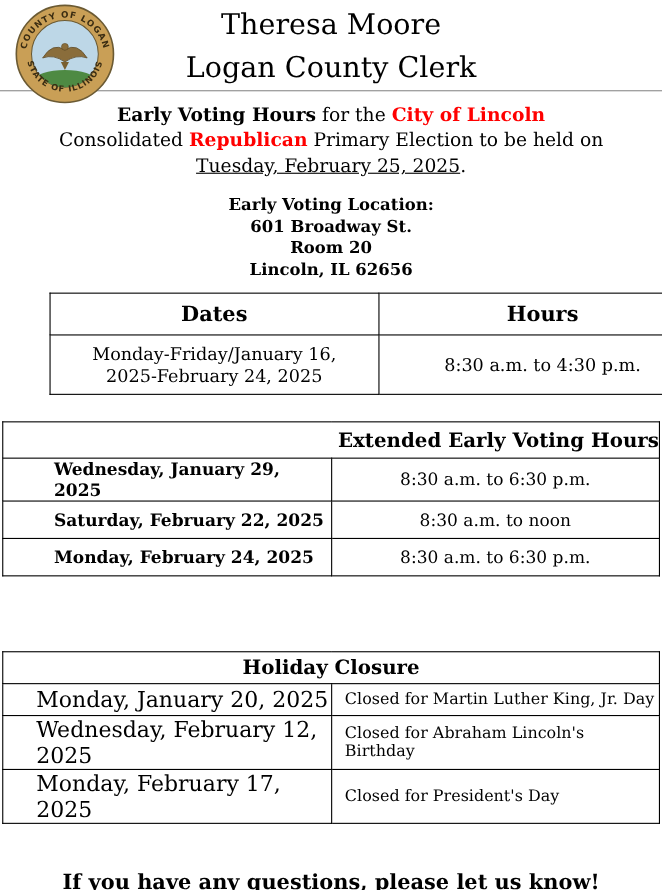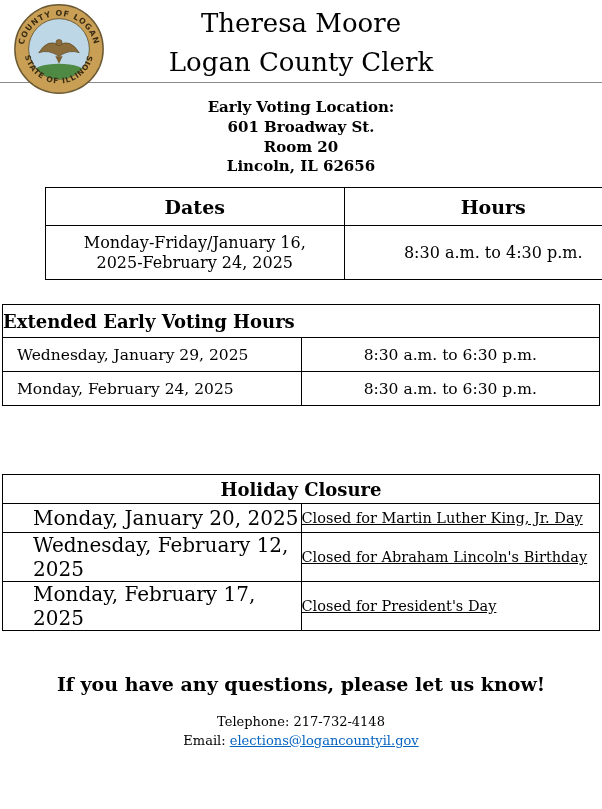--- a/index.html
+++ b/index.html
@@ -65,34 +65,34 @@
     height: 38px; width: 50%;
   }
   .main-table td {
     height: 54px; text-align: center; font-size: 16px; vertical-align: middle;
   }
   .date-wrap { max-width: 225px; margin: 0 auto; line-height: 1.25; text-align: center; }
 
   
   .ext-table { margin-top: 24px; }
   .ext-table .title-row td {
-    font-size: 18px; font-weight: bold; text-align: left; height: 33px;
+    font-size: 18px; font-weight: bold; text-align: right; height: 33px;
   }
   .ext-table .data-row td { height: 34px; font-size: 15.5px; vertical-align: middle; }
-  .ext-table .data-row td:first-child { padding-left: 14px; width: 50%; }
+  .ext-table .data-row td:first-child { padding-left: 46px; width: 50%; font-weight: bold; }
   .ext-table .data-row td:last-child { text-align: center; width: 50%; }
 
   
   .hol-table { margin-top: 68px; }
   .hol-table .title-row td {
     font-size: 18px; font-weight: bold; text-align: center; height: 29px;
   }
   .hol-table .data-row td { height: 29px; vertical-align: middle; }
   .hol-table .data-row td:first-child { padding-left: 30px; font-size: 20px; width: 51%; }
-  .hol-table .data-row td:last-child { font-size: 14.5px; width: 49%; text-decoration: underline; }
+  .hol-table .data-row td:last-child { padding-left: 12px; font-size: 14.5px; width: 49%; }
 
   
   .questions {
     margin-top: 42px; text-align: center; font-weight: bold; font-size: 19px;
   }
   .footer {
     margin-top: 18px; text-align: center; font-size: 13px; line-height: 1.45;
   }
   .footer a { color: #0563c1; text-decoration: underline; }
 </style>
@@ -123,20 +123,21 @@
       </text>
       <text font-size="8.2" font-weight="bold" fill="#3a2c12" letter-spacing="1" font-family="'DejaVu Sans', sans-serif">
         <textPath href="#sealBotArc" startOffset="50%" text-anchor="middle">STATE OF ILLINOIS</textPath>
       </text>
     </svg>
     <div class="header-name">Theresa Moore</div>
     <div class="header-title">Logan County Clerk</div>
     <hr class="divider">
   </div>
 
+  <p class="intro"><span class="b">Early Voting Hours</span><span> for the </span><span class="red">City of Lincoln</span><span> Consolidated </span><span class="red">Republican</span><span> Primary Election to be held on </span><span class="u">Tuesday, February 25, 2025</span><span>.</span></p>
 
   <div class="location">
     <div>Early Voting Location:</div>
     <div>601 Broadway St.</div>
     <div>Room 20</div>
     <div>Lincoln, IL 62656</div>
   </div>
 
   <table class="main-table">
     <tbody>
@@ -156,20 +157,24 @@
   <table class="ext-table">
     <tbody>
         <tr class="title-row">
       <td colspan="2">Extended Early Voting Hours</td>
     </tr>
     <tr class="data-row">
       <td>Wednesday, January 29, 2025</td>
       <td>8:30 a.m. to 6:30 p.m.</td>
     </tr>
     <tr class="data-row">
+      <td>Saturday, February 22, 2025</td>
+      <td>8:30 a.m. to noon</td>
+    </tr>
+    <tr class="data-row">
       <td>Monday, February 24, 2025</td>
       <td>8:30 a.m. to 6:30 p.m.</td>
     </tr>
   </tbody>
     </table>
 
   <table class="hol-table">
     <tbody>
         <tr class="title-row">
       <td colspan="2">Holiday Closure</td>

